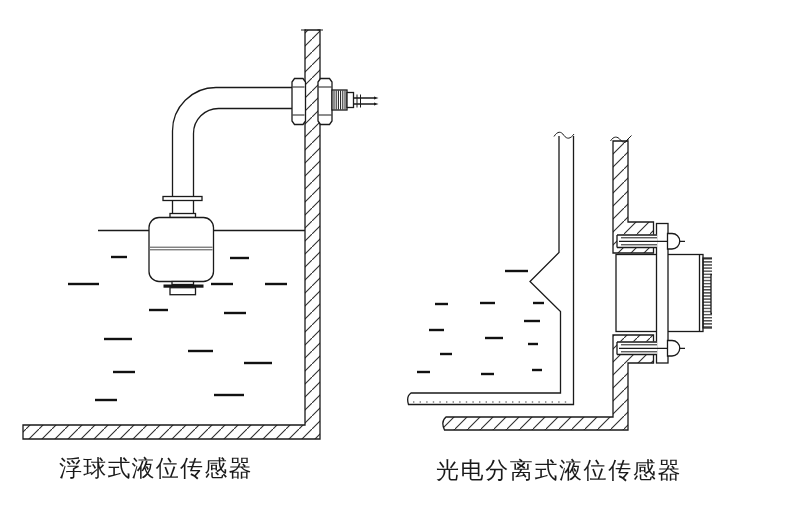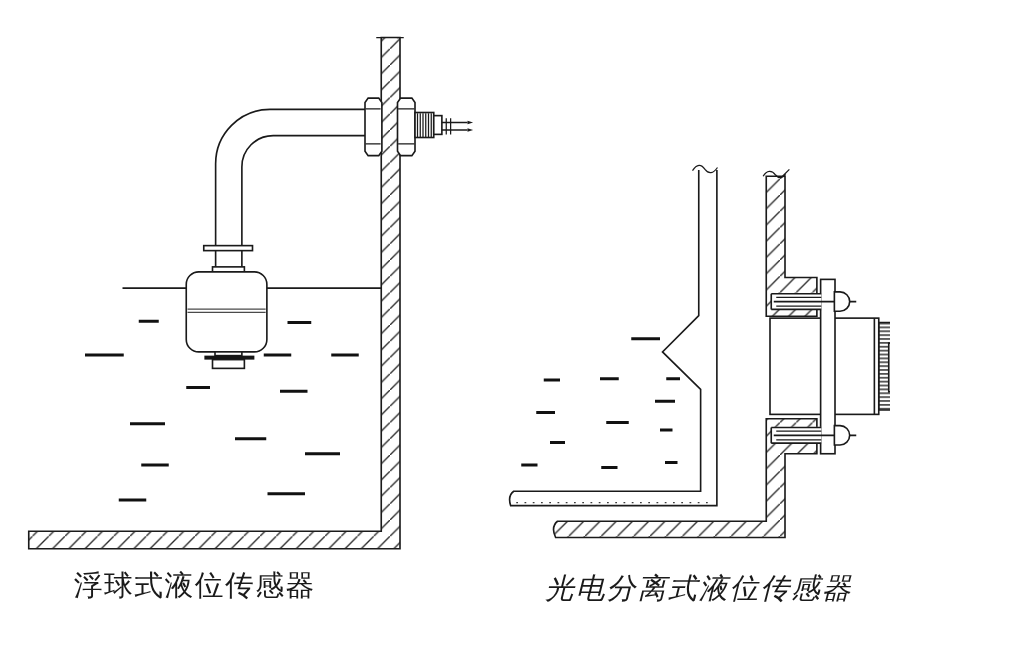--- a/index.html
+++ b/index.html
@@ -1,21 +1,21 @@
 <!DOCTYPE html>
 <html style="--line: #1a1a1a; --dash: #111111; --bg: #ffffff;"><head>
 <meta charset="utf-8">
 <style>
   html,body{margin:0;padding:0;background:#fff;}
   body{width:808px;height:516px;font-family:"Liberation Sans",sans-serif;}
   .stage{position:relative;width:712px;height:516px;background:var(--bg,#ffffff);overflow:hidden;}
   .stage svg{position:absolute;left:0;top:0;}
   .caption{position:absolute;color:var(--line,#1a1a1a);font-size:23px;font-weight:500;white-space:nowrap;}
   .caption-left{left:59px;top:453px;letter-spacing:1.2px;}
-  .caption-right{left:436px;top:455px;letter-spacing:1.6px;font-style:italic;}
+  .caption-right{left:436px;top:455px;letter-spacing:1.6px;}
   .ln{stroke:var(--line,#1a1a1a);stroke-width:1.3;fill:none;stroke-linecap:butt;}
   .fw{fill:#ffffff;}
   .hatch{fill:url(#hatch);}
   .dash{stroke:var(--dash,#111111);stroke-width:2.4;}
   .thin{stroke-width:1;}
   .seam{stroke:#4a4a4a;stroke-width:1;}
 </style>
 </head>
 <body>
 

